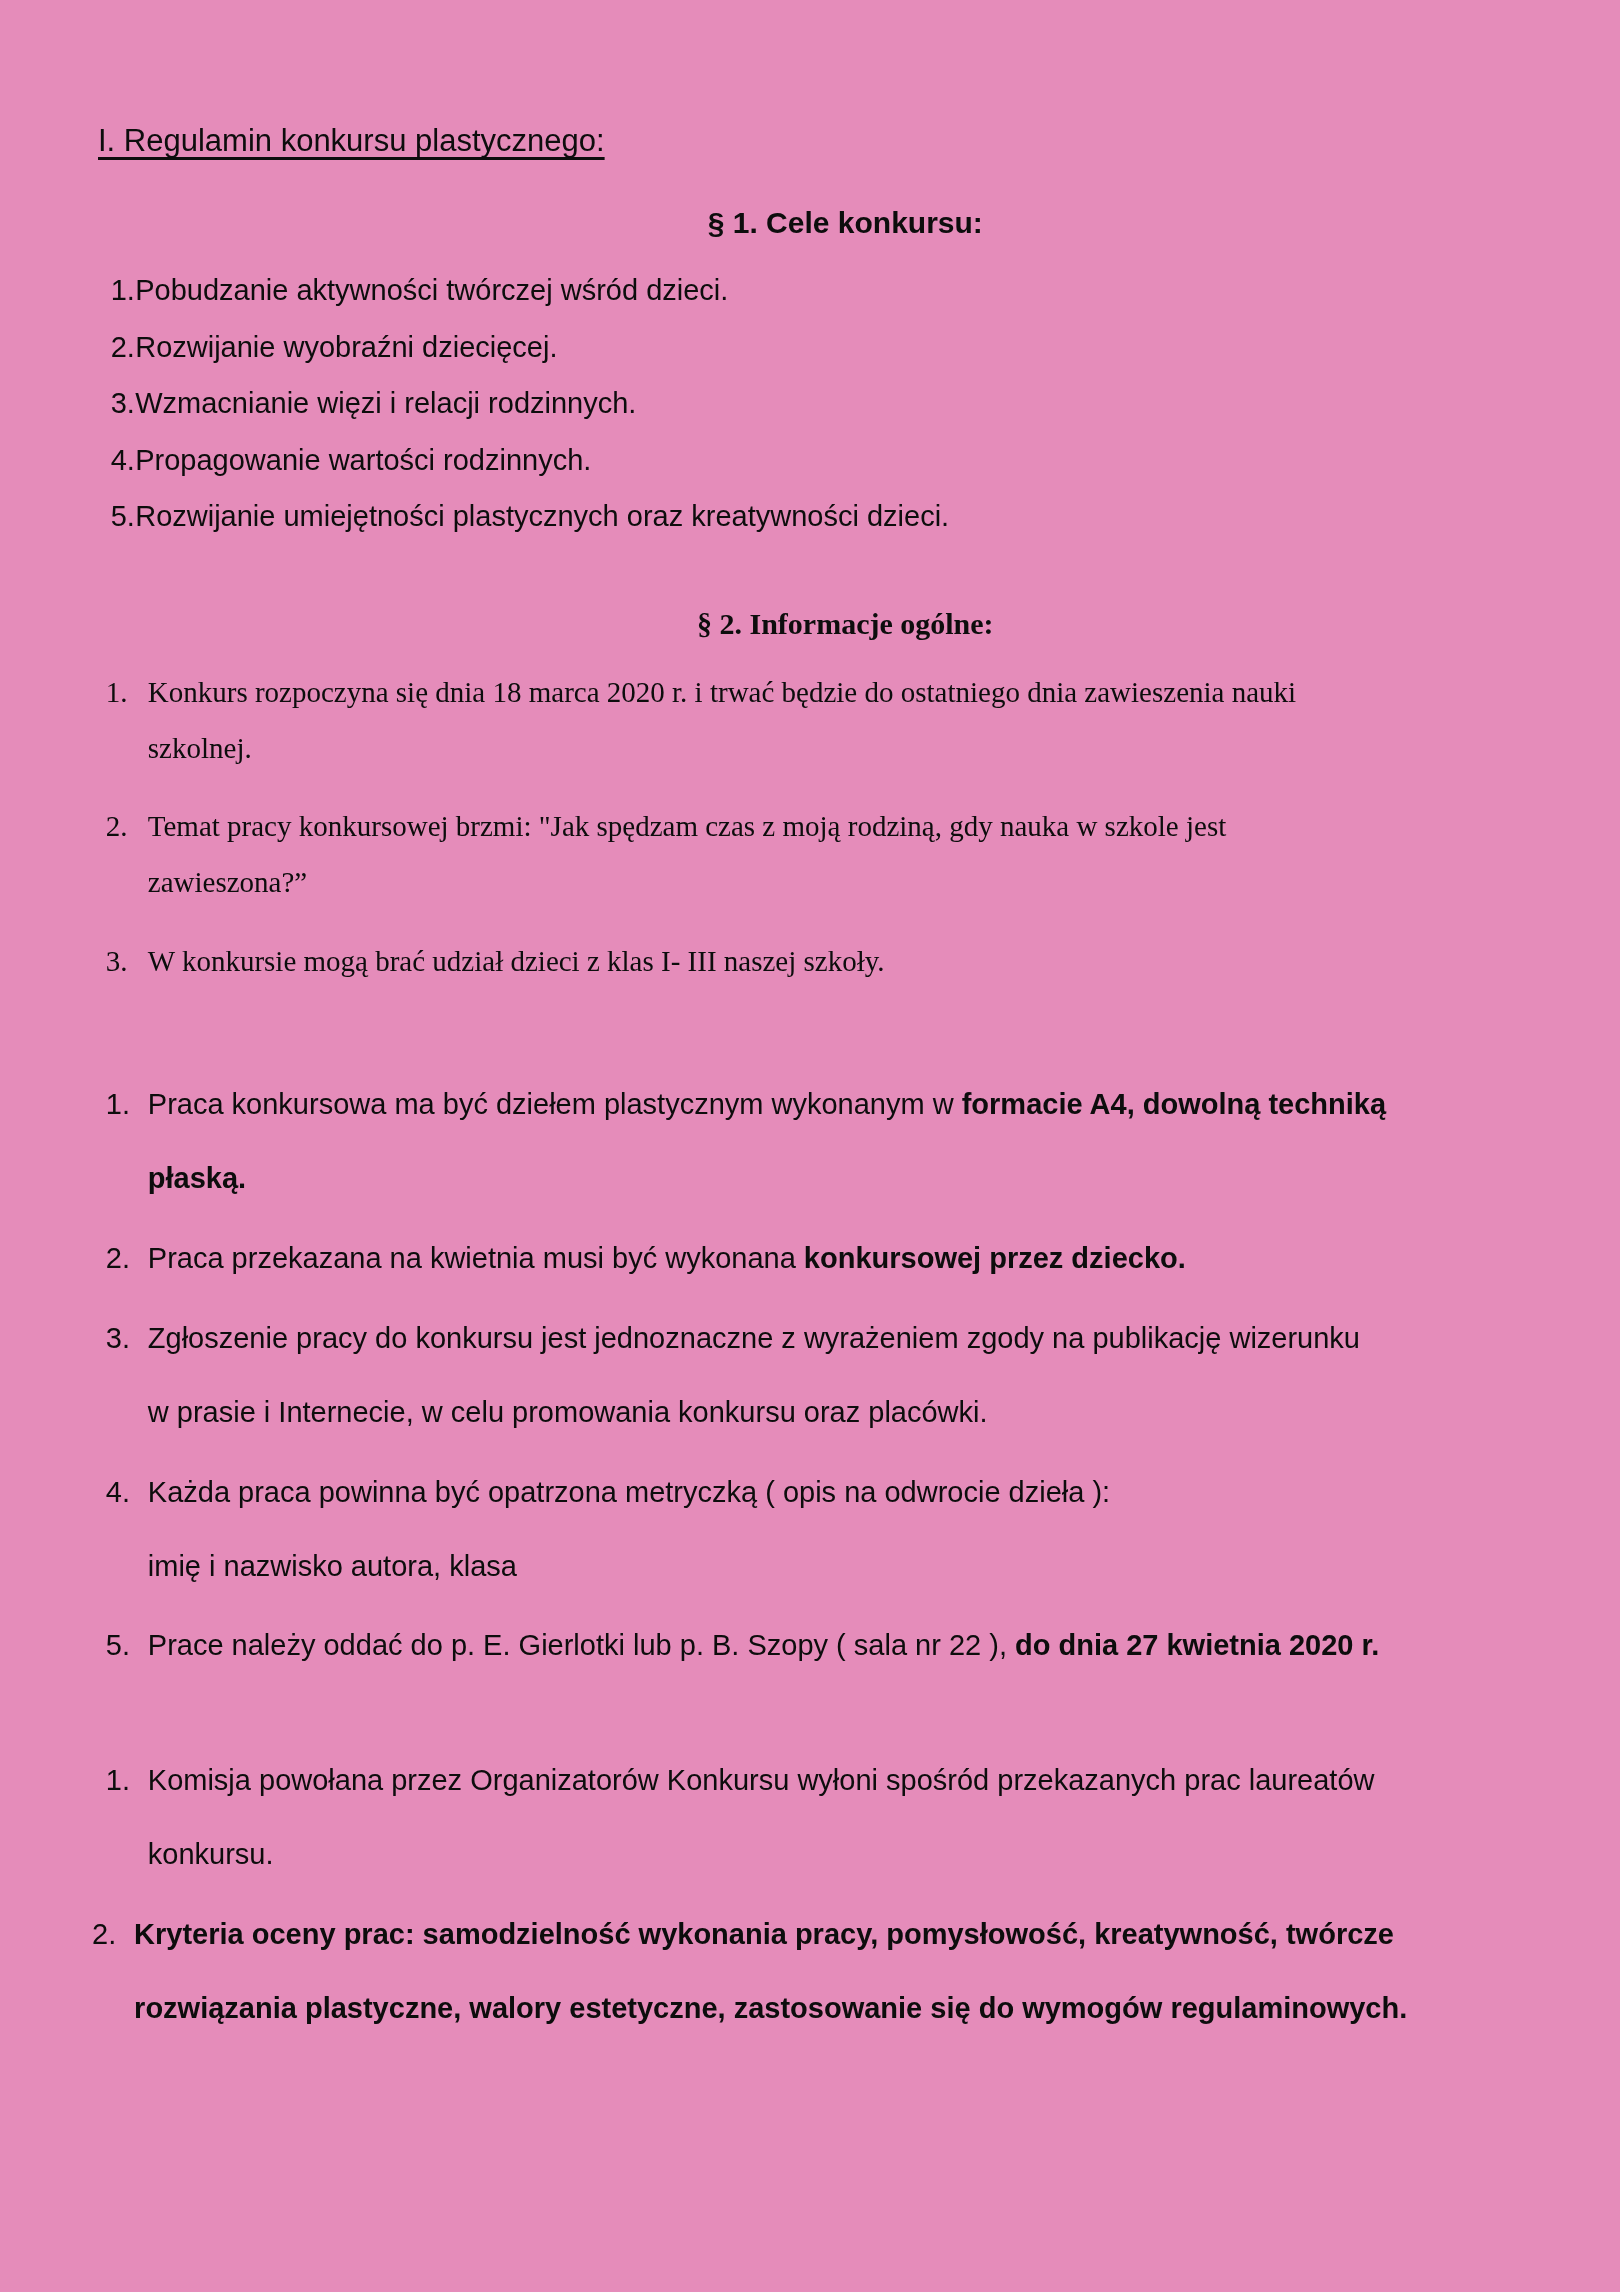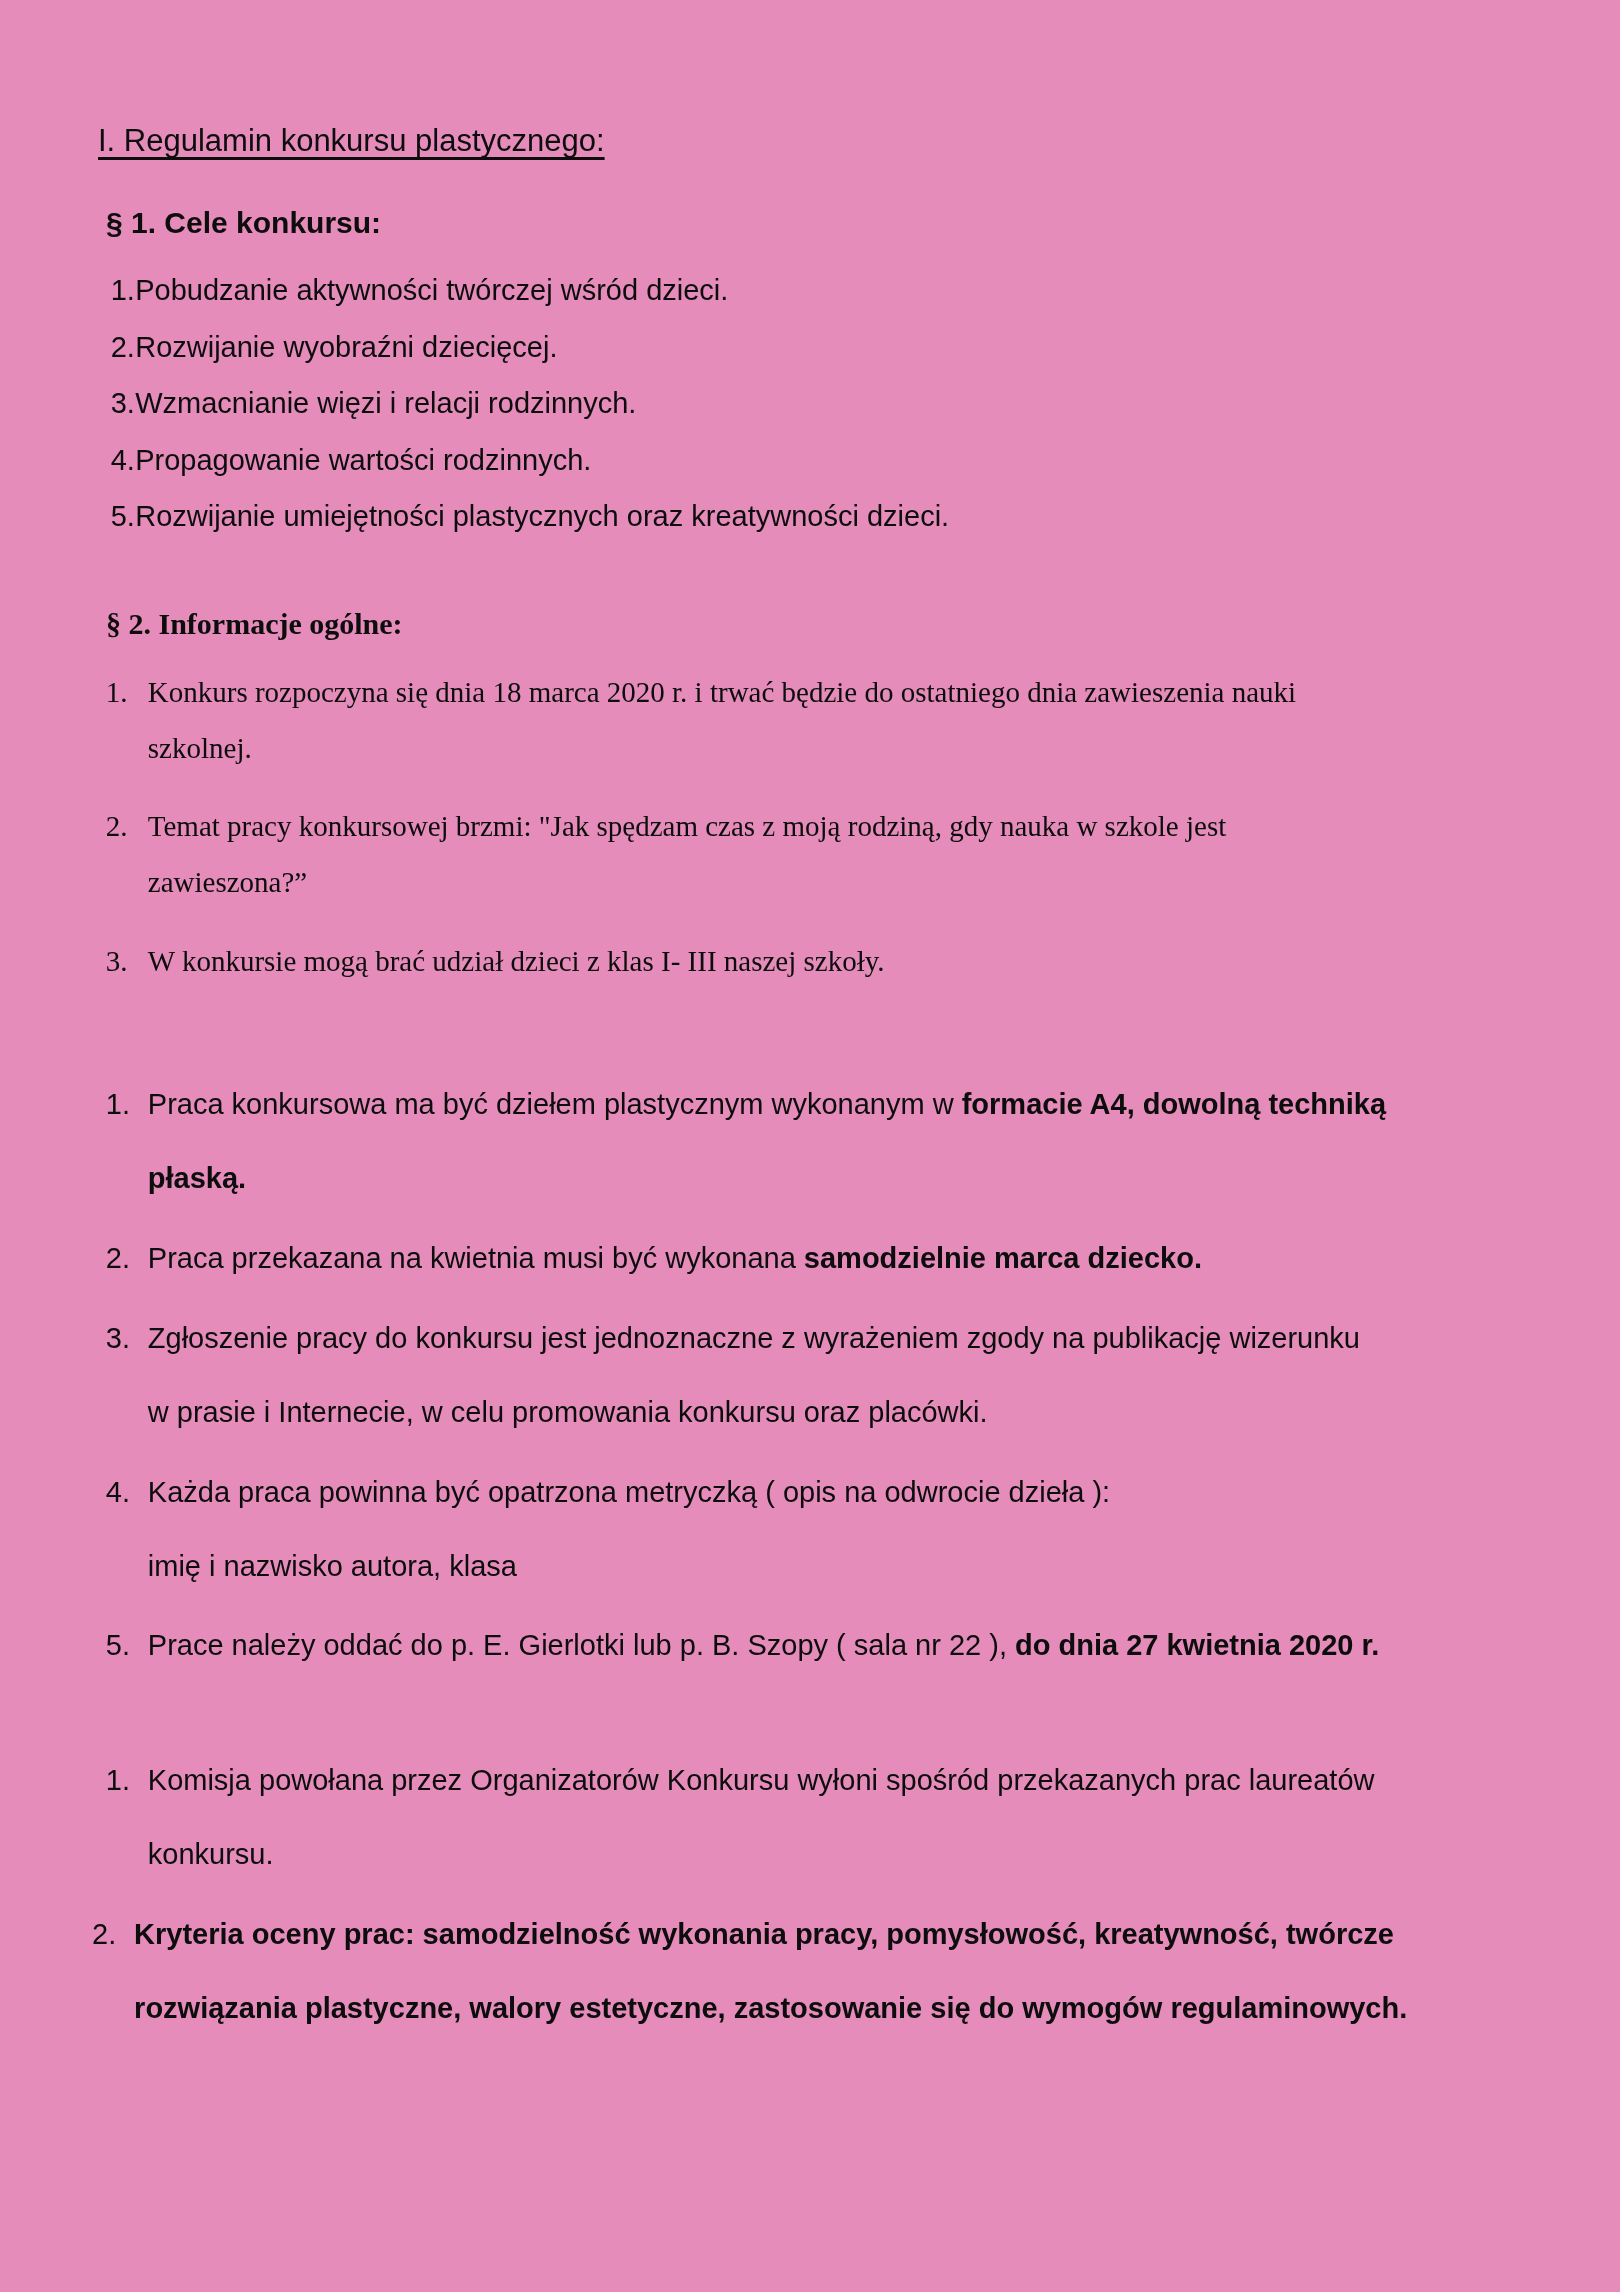--- a/index.html
+++ b/index.html
@@ -25,21 +25,22 @@
     text-decoration: underline;
     text-decoration-thickness: 2.9px;
     text-underline-offset: 5.9px;
     line-height: 36px;
     margin: 0 0 46px 0;
   }
   .heading {
     font-size: 30px;
     font-weight: bold;
     line-height: 35px;
-    margin: 8px;
+    margin: 0;
+    text-align: center;
   }
   .list { margin: 0; padding: 0; }
   .li {
     display: flex;
     align-items: flex-start;
   }
   .num {
     flex: none;
     white-space: pre;
   }
@@ -121,21 +122,21 @@
 
   <section class="s3">
     <div class="list">
       <div class="li">
         <span class="num">1.</span>
         <div class="txt"><span>Praca konkursowa ma być dziełem plastycznym wykonanym w </span><span class="bold">formacie A4, dowolną techniką
 płaską.</span></div>
       </div>
       <div class="li">
         <span class="num">2.</span>
-        <div class="txt"><span>Praca przekazana na kwietnia musi być wykonana </span><span class="bold">samodzielnie marca dziecko.</span></div>
+        <div class="txt"><span>Praca przekazana na kwietnia musi być wykonana </span><span class="bold">konkursowej przez dziecko.</span></div>
       </div>
       <div class="li">
         <span class="num">3.</span>
         <div class="txt"><span>Zgłoszenie pracy do konkursu jest jednoznaczne z wyrażeniem zgody na publikację wizerunku
 w prasie i Internecie, w celu promowania konkursu oraz placówki.</span></div>
       </div>
       <div class="li">
         <span class="num">4.</span>
         <div class="txt"><span>Każda praca powinna być opatrzona metryczką ( opis na odwrocie dzieła ):
 imię i nazwisko autora, klasa</span></div>

